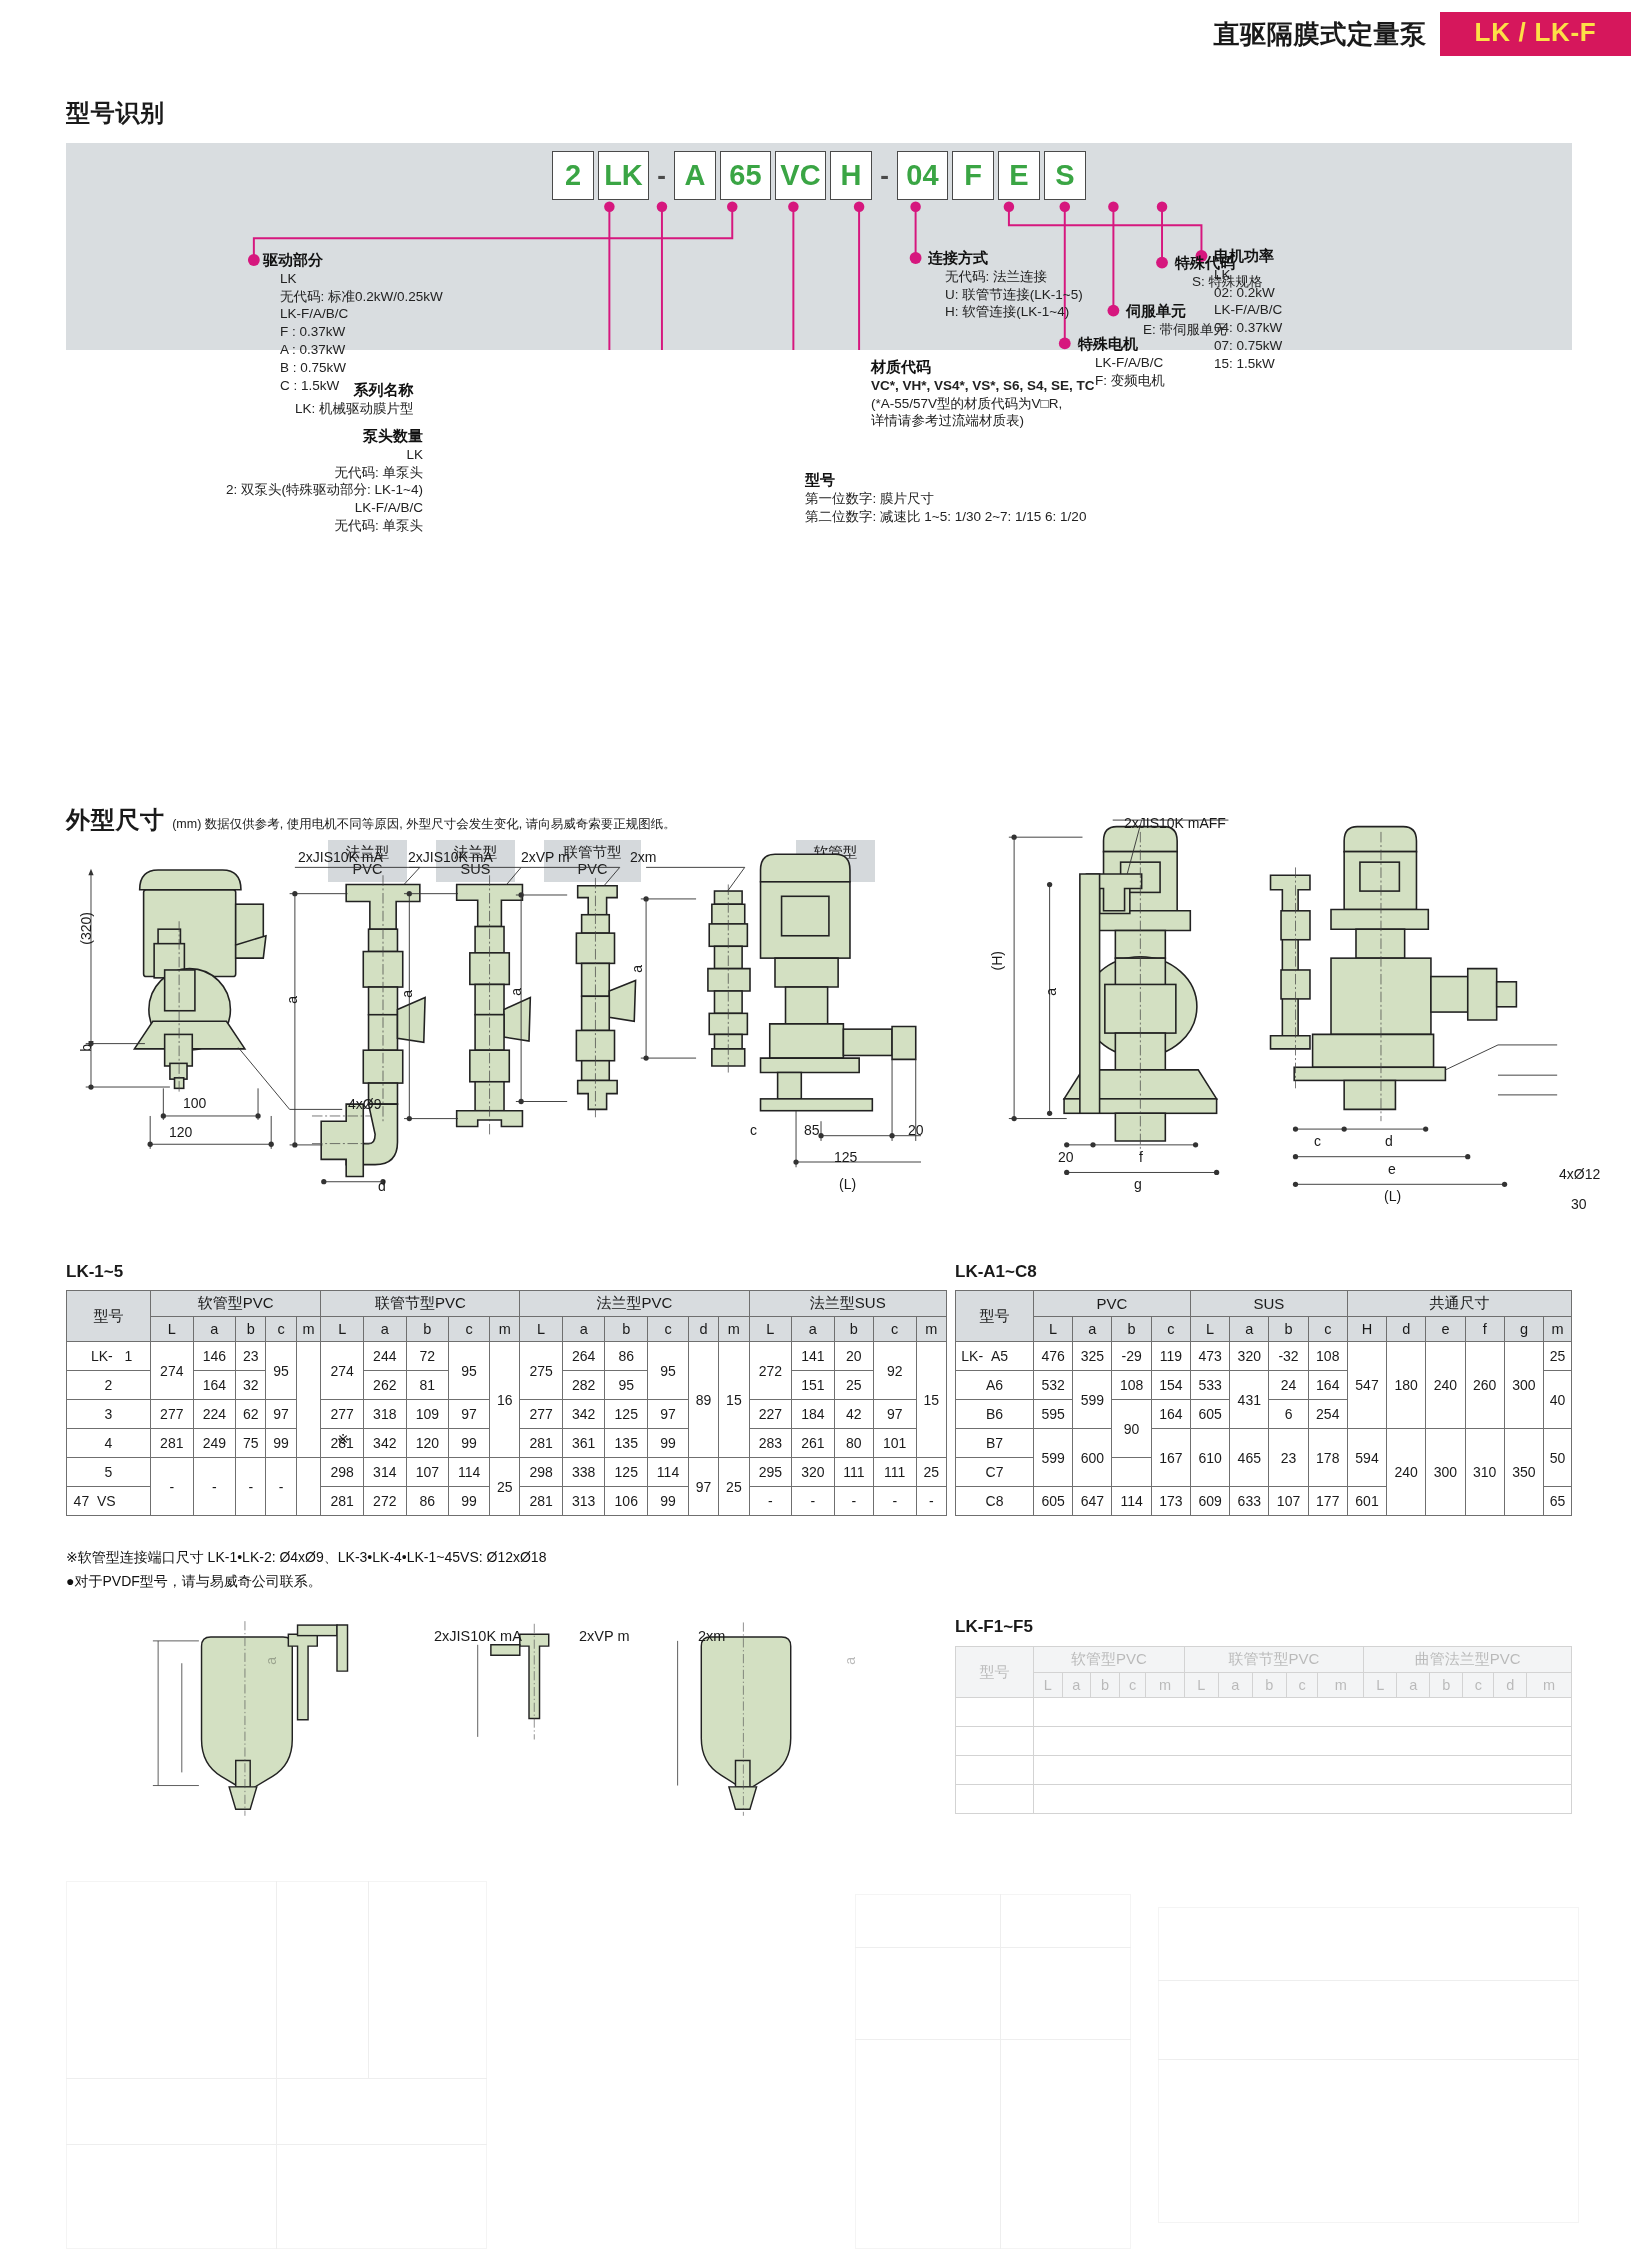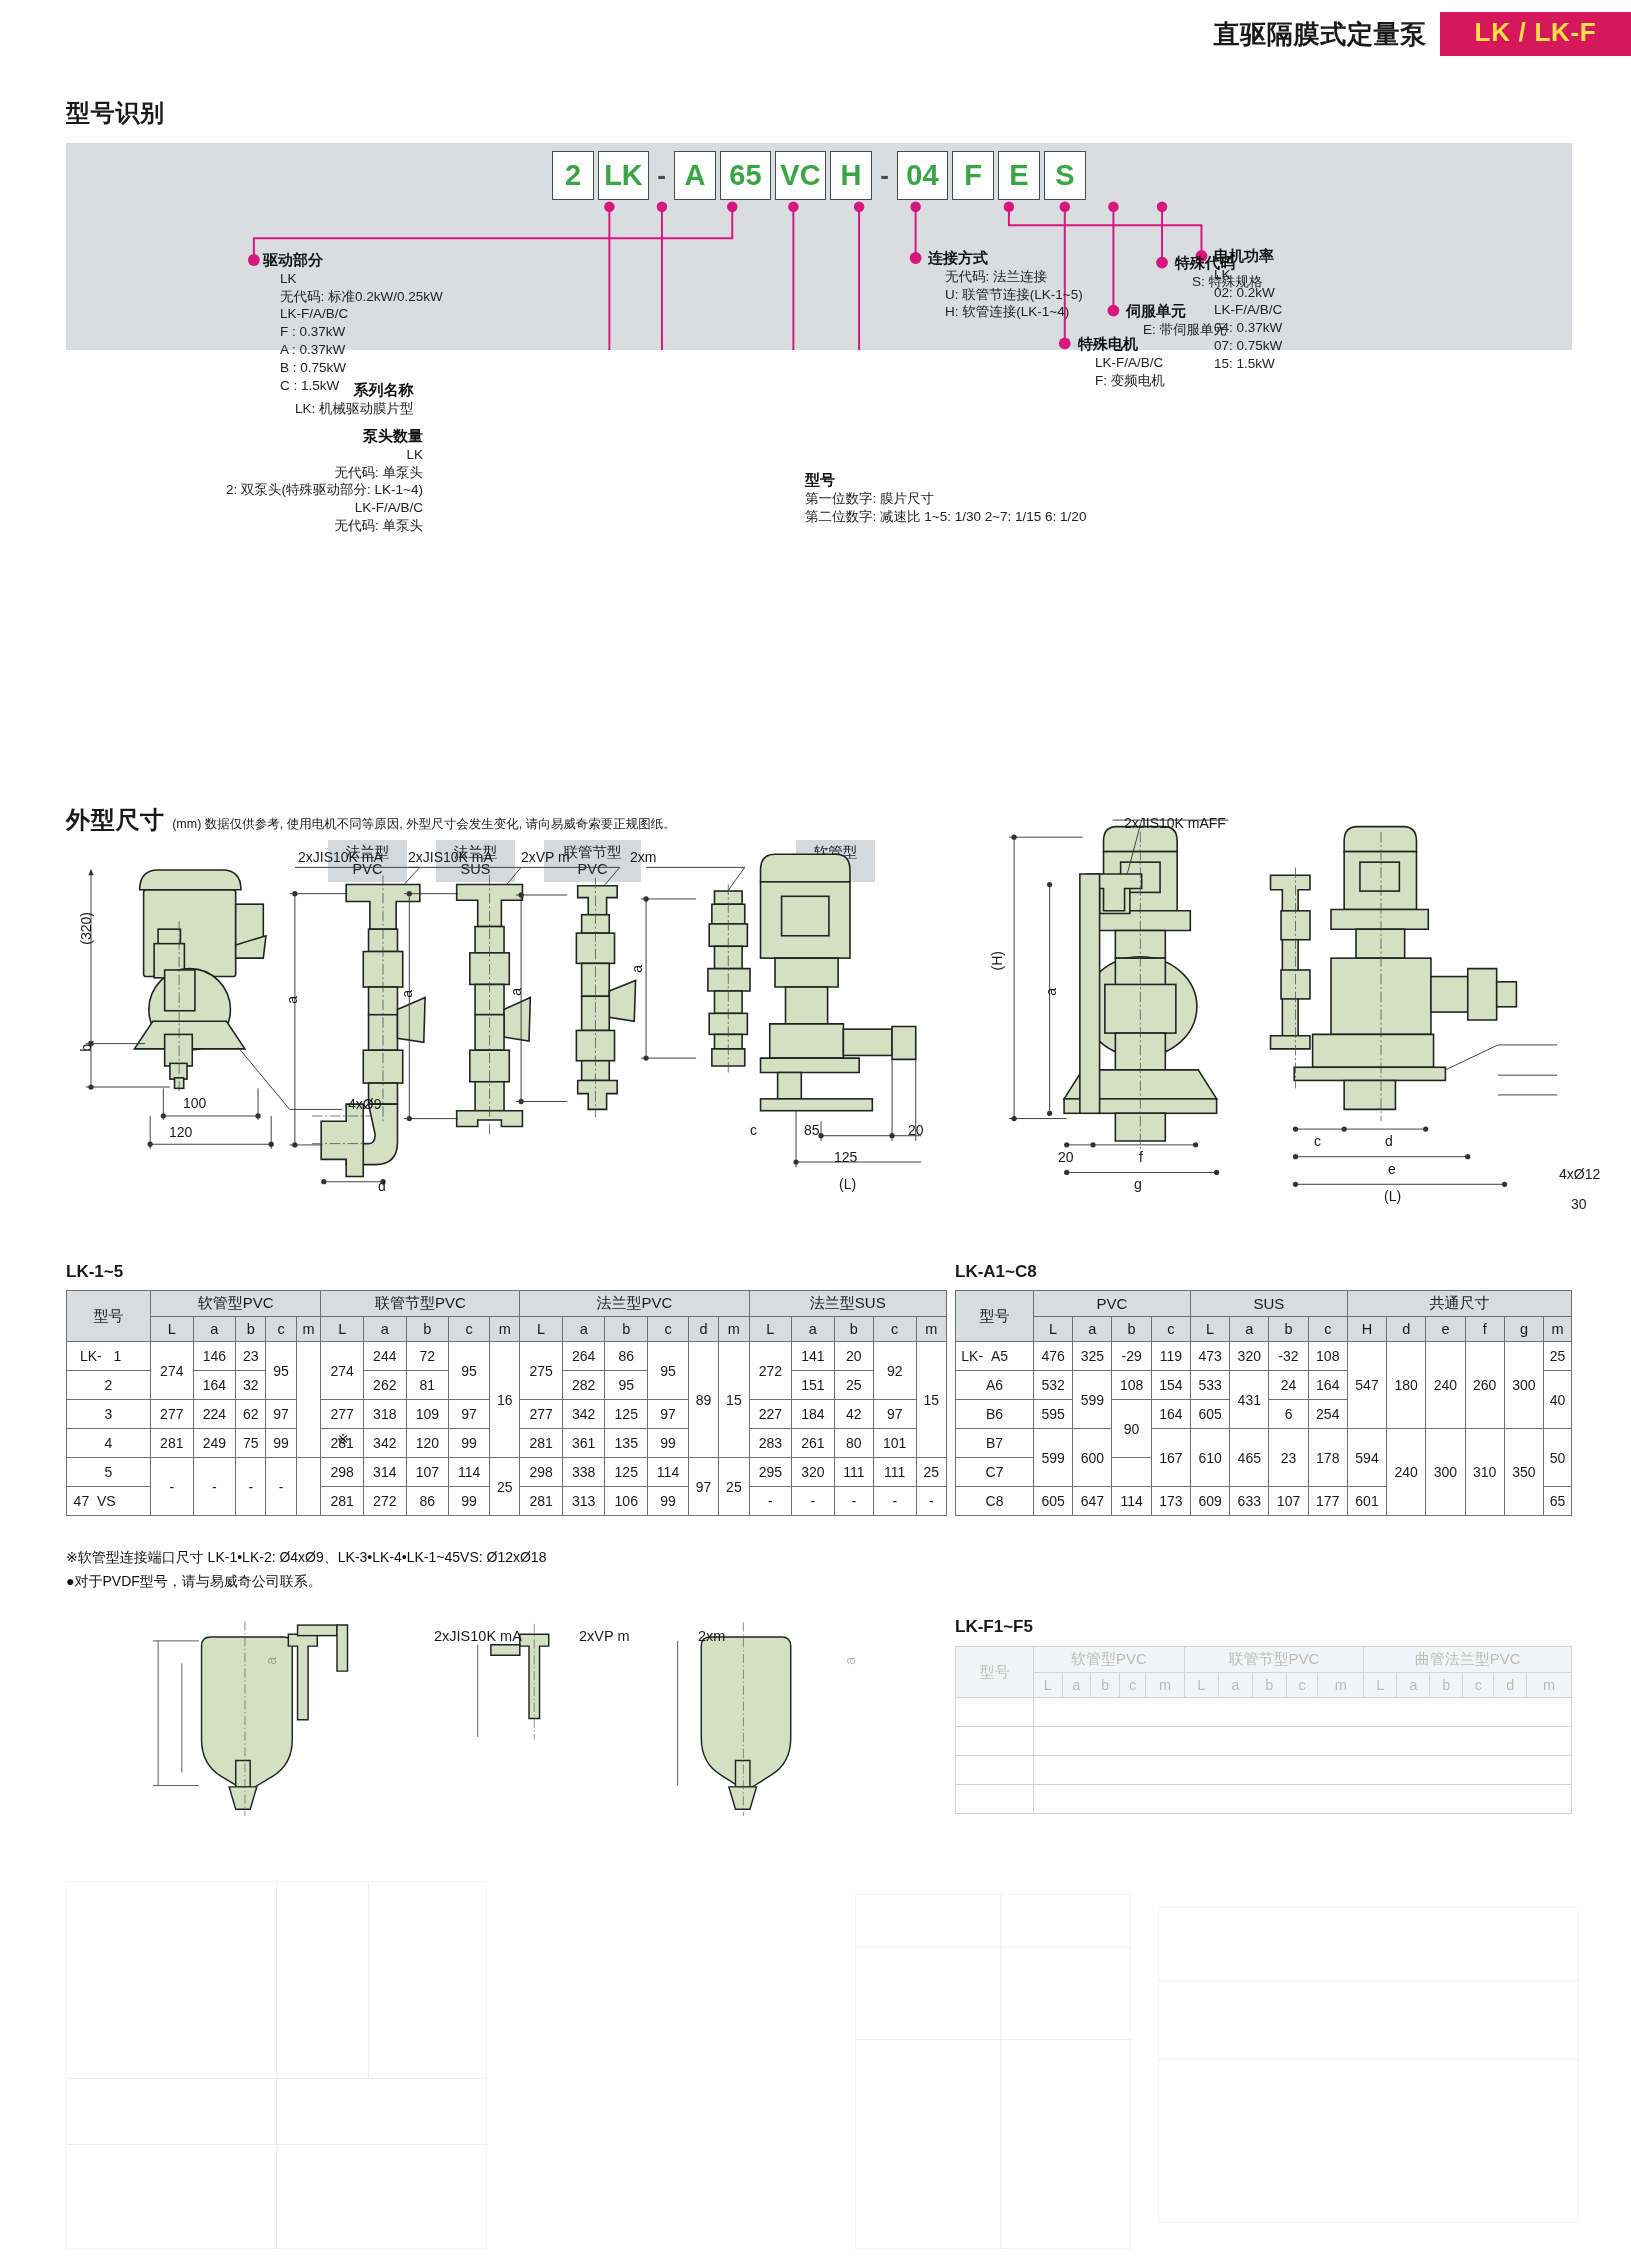--- a/index.html
+++ b/index.html
@@ -194,20 +194,26 @@
     <div class="ln">LK-F/A/B/C</div>
     <div class="ln">无代码: 单泵头</div>
   </div>
 
   <div class="ann" style="left:739px; top:327px;">
     <div class="hd">型号</div>
     <div class="ln">第一位数字: 膜片尺寸</div>
     <div class="ln">第二位数字: 减速比 1~5: 1/30 2~7: 1/15 6: 1/20</div>
   </div>
 
+  <div class="ann" style="left:805px; top:214px;">
+    <div class="hd">材质代码</div>
+    <div class="ln" style="font-weight:bold;">VC*, VH*, VS4*, VS*, S6, S4, SE, TC</div>
+    <div class="ln">(*A-55/57V型的材质代码为V□R,</div>
+    <div class="ln">详情请参考过流端材质表)</div>
+  </div>
 
   <div class="ann" style="left:862px; top:105px;">
     <div class="hd">连接方式</div>
     <div class="ln ind">无代码: 法兰连接</div>
     <div class="ln ind">U: 联管节连接(LK-1~5)</div>
     <div class="ln ind">H: 软管连接(LK-1~4)</div>
   </div>
 
   <div class="ann" style="left:1109px; top:110px;">
     <div class="hd">特殊代码</div>
@@ -581,21 +587,21 @@
       <th class="sub">m</th>
       <th class="sub">L</th>
       <th class="sub">a</th>
       <th class="sub">b</th>
       <th class="sub">c</th>
       <th class="sub">m</th>
     </tr>
   </thead>
   <tbody>
     <tr>
-      <td style="text-align:left; padding-left:13px;"><span>LK-</span>&nbsp;&nbsp;&nbsp;<span>1</span></td>
+      <td style="text-align:left; padding-left:24px;"><span>LK-</span>&nbsp;&nbsp;&nbsp;<span>1</span></td>
       <td rowspan="2">274</td>
       <td>146</td>
       <td>23</td>
       <td rowspan="2">95</td>
       <td rowspan="4"></td>
       <td rowspan="2">274</td>
       <td>244</td>
       <td>72</td>
       <td rowspan="2">95</td>
       <td rowspan="4">16</td>

